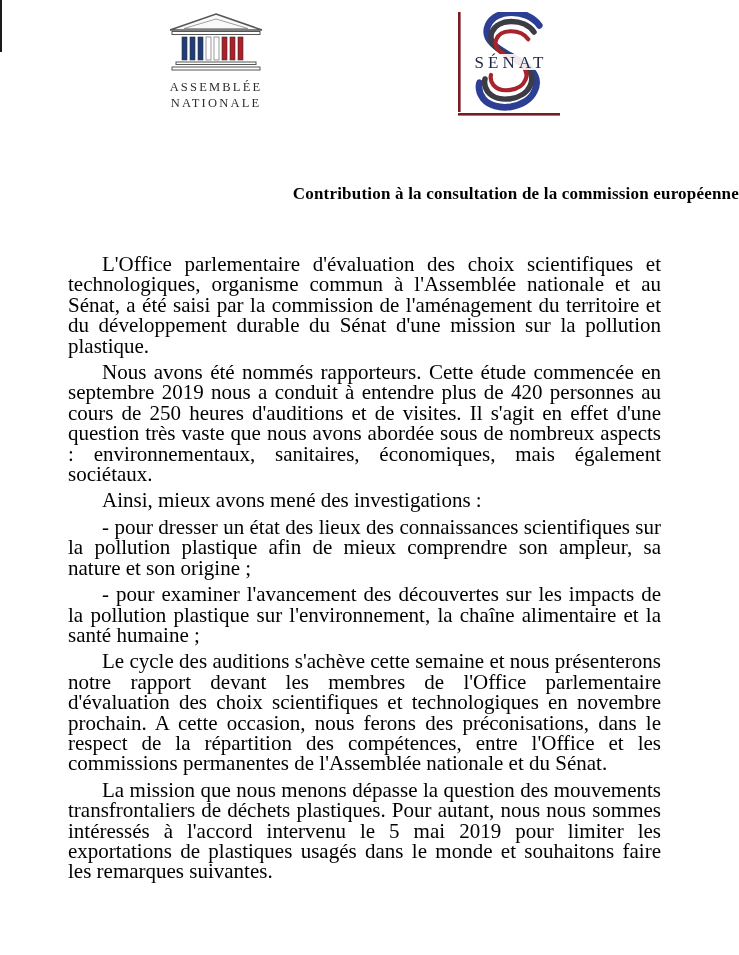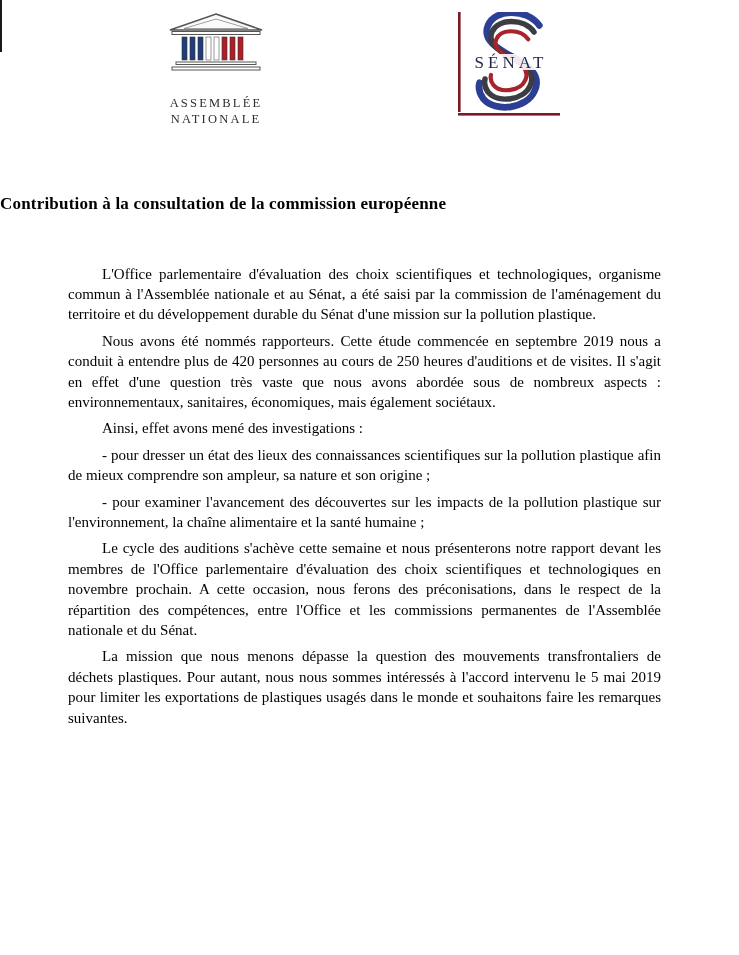--- a/index.html
+++ b/index.html
@@ -20,45 +20,45 @@
   }
   .header {
     display: flex;
     justify-content: space-between;
     align-items: flex-start;
     padding: 12px 179px 0 164px;
   }
   .logo-an { width: 104px; text-align: center; }
   .logo-an svg { display: block; margin: 0 auto; }
   .an-caption {
-    margin-top: 21px;
+    margin-top: 5px;
     font-size: 12.5px;
     letter-spacing: 2.2px;
     color: #2e2e2e;
     line-height: 1.3;
     white-space: nowrap;
   }
   .logo-senat { width: 102px; padding-left: 22px; }
   .logo-senat svg { display: block; }
   .doc-title {
     margin: 66px 0 0 0;
-    text-align: left;
+    text-align: right;
     font-size: 17px;
     font-weight: bold;
     letter-spacing: 0.2px;
   }
   .content {
     margin-top: 50px;
     padding: 0 67px 0 68px;
   }
   .content p {
     margin: 0 11px 6px 0;
     text-align: justify;
     text-indent: 34px;
-    font-size: 15px;
+    font-size: 21px;
     line-height: 20.4px;
   }
 </style>
 </head>
 <body>
 
 <div class="page">
 
   <div class="scan-artifact"></div>
 
@@ -101,20 +101,20 @@
       </svg>
     </div>
 
   </div>
 
   <h1 class="doc-title">Contribution à la consultation de la commission européenne</h1>
 
   <div class="content">
     <p>L'Office parlementaire d'évaluation des choix scientifiques et technologiques, organisme commun à l'Assemblée nationale et au Sénat, a été saisi par la commission de l'aménagement du territoire et du développement durable du Sénat d'une mission sur la pollution plastique.</p>
     <p>Nous avons été nommés rapporteurs. Cette étude commencée en septembre 2019 nous a conduit à entendre plus de 420 personnes au cours de 250 heures d'auditions et de visites. Il s'agit en effet d'une question très vaste que nous avons abordée sous de nombreux aspects : environnementaux, sanitaires, économiques, mais également sociétaux.</p>
-    <p>Ainsi, effet avons mené des investigations :</p>
+    <p>Ainsi, mieux avons mené des investigations :</p>
     <p>- pour dresser un état des lieux des connaissances scientifiques sur la pollution plastique afin de mieux comprendre son ampleur, sa nature et son origine ;</p>
     <p>- pour examiner l'avancement des découvertes sur les impacts de la pollution plastique sur l'environnement, la chaîne alimentaire et la santé humaine ;</p>
     <p>Le cycle des auditions s'achève cette semaine et nous présenterons notre rapport devant les membres de l'Office parlementaire d'évaluation des choix scientifiques et technologiques en novembre prochain. A cette occasion, nous ferons des préconisations, dans le respect de la répartition des compétences, entre l'Office et les commissions permanentes de l'Assemblée nationale et du Sénat.</p>
     <p>La mission que nous menons dépasse la question des mouvements transfrontaliers de déchets plastiques. Pour autant, nous nous sommes intéressés à l'accord intervenu le 5 mai 2019 pour limiter les exportations de plastiques usagés dans le monde et souhaitons faire les remarques suivantes.</p>
   </div>
 
 </div>
 
 </body></html>

